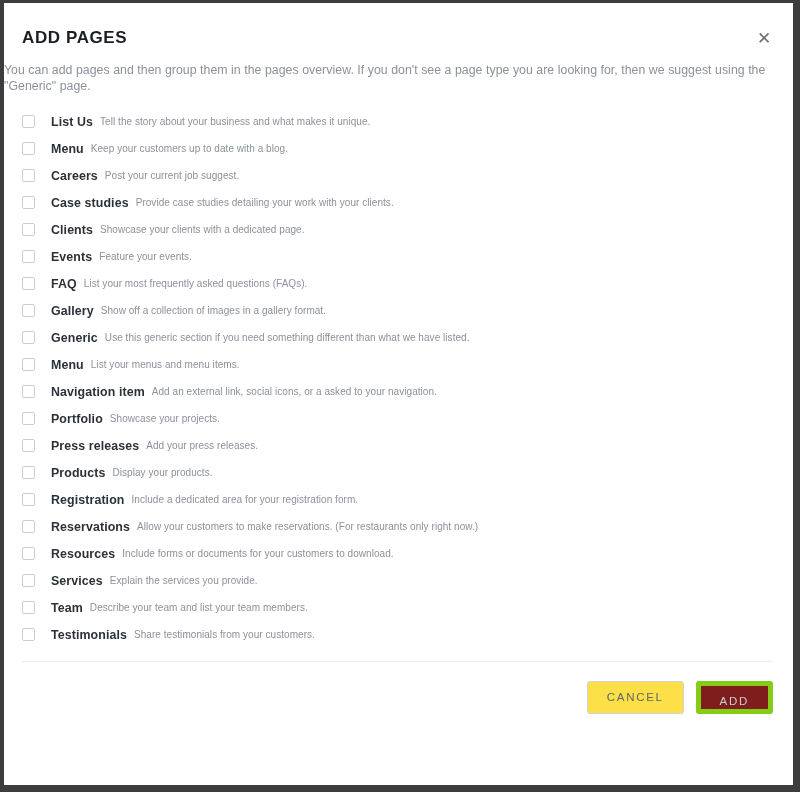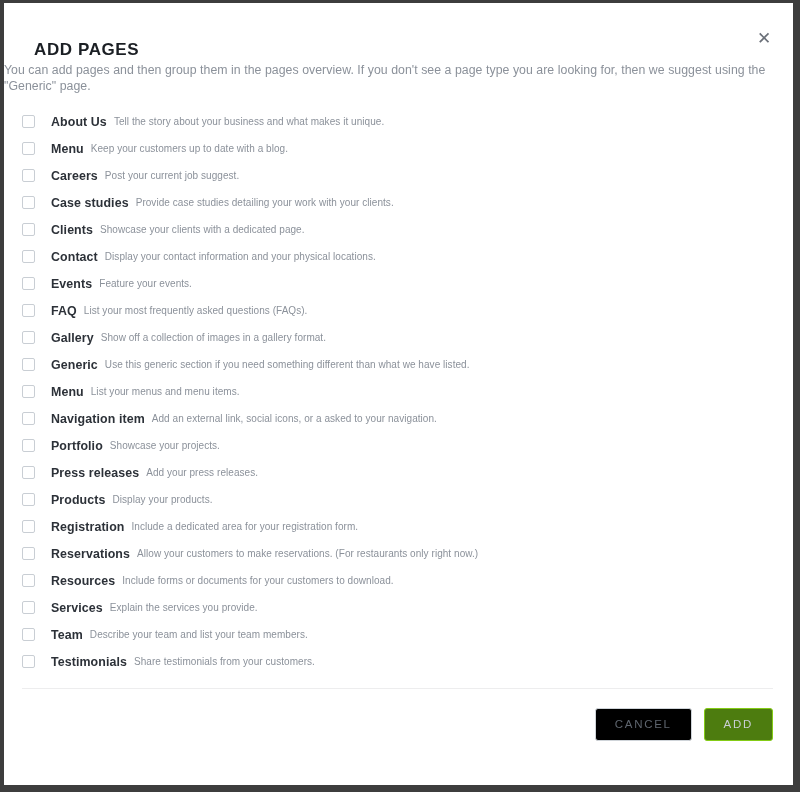--- a/index.html
+++ b/index.html
@@ -34,21 +34,21 @@
     height: 40px;
     box-sizing: border-box;
   }
   .modal-title {
     font-family: "Liberation Sans Narrow", "Liberation Sans", sans-serif;
     font-size: 17px;
     font-weight: bold;
     letter-spacing: 0.6px;
     color: #1b1f24;
     line-height: 1;
-    margin: 12px;
+    margin: 0;
     text-transform: uppercase;
   }
   .close-icon {
     position: absolute;
     right: 20px;
     top: 26px;
     width: 18px;
     height: 18px;
     color: #6b7079;
     font-size: 17px;
@@ -129,28 +129,28 @@
     border-radius: 3px;
     box-sizing: border-box;
     height: 33px;
     padding: 0 19px;
     line-height: 31px;
     text-align: center;
     cursor: pointer;
     user-select: none;
   }
   .btn-cancel {
-    background: #000000;
+    background: #fde047;
     border: 1px solid #cfd4d9;
     color: #5e656e;
     font-weight: normal;
   }
   .btn-add {
-    background: #4d7c0f;
-    border: 1px solid #84cc16;
+    background: #7f1d1d;
+    border: 5px solid #84cc16;
     color: #c9ced4;
     margin-left: 12px;
     min-width: 64px;
     cursor: default;
   }
 </style>
 </head>
 <body>
 
 <div class="modal">
@@ -158,21 +158,21 @@
   <div class="modal-header">
     <h1 class="modal-title">ADD PAGES</h1>
     <span class="close-icon">✕</span>
   </div>
 
   <p class="intro">You can add pages and then group them in the pages overview. If you don't see a page type you are looking for, then we suggest using the "Generic" page.</p>
 
   <ul class="page-list">
       <li class="page-row">
         <span class="checkbox"></span>
-        <span class="row-label">About Us</span>
+        <span class="row-label">List Us</span>
         <span class="row-desc">Tell the story about your business and what makes it unique.</span>
       </li>
       <li class="page-row">
         <span class="checkbox"></span>
         <span class="row-label">Menu</span>
         <span class="row-desc">Keep your customers up to date with a blog.</span>
       </li>
       <li class="page-row">
         <span class="checkbox"></span>
         <span class="row-label">Careers</span>
@@ -180,25 +180,20 @@
       </li>
       <li class="page-row">
         <span class="checkbox"></span>
         <span class="row-label">Case studies</span>
         <span class="row-desc">Provide case studies detailing your work with your clients.</span>
       </li>
       <li class="page-row">
         <span class="checkbox"></span>
         <span class="row-label">Clients</span>
         <span class="row-desc">Showcase your clients with a dedicated page.</span>
-      </li>
-      <li class="page-row">
-        <span class="checkbox"></span>
-        <span class="row-label">Contact</span>
-        <span class="row-desc">Display your contact information and your physical locations.</span>
       </li>
       <li class="page-row">
         <span class="checkbox"></span>
         <span class="row-label">Events</span>
         <span class="row-desc">Feature your events.</span>
       </li>
       <li class="page-row">
         <span class="checkbox"></span>
         <span class="row-label">FAQ</span>
         <span class="row-desc">List your most frequently asked questions (FAQs).</span>

